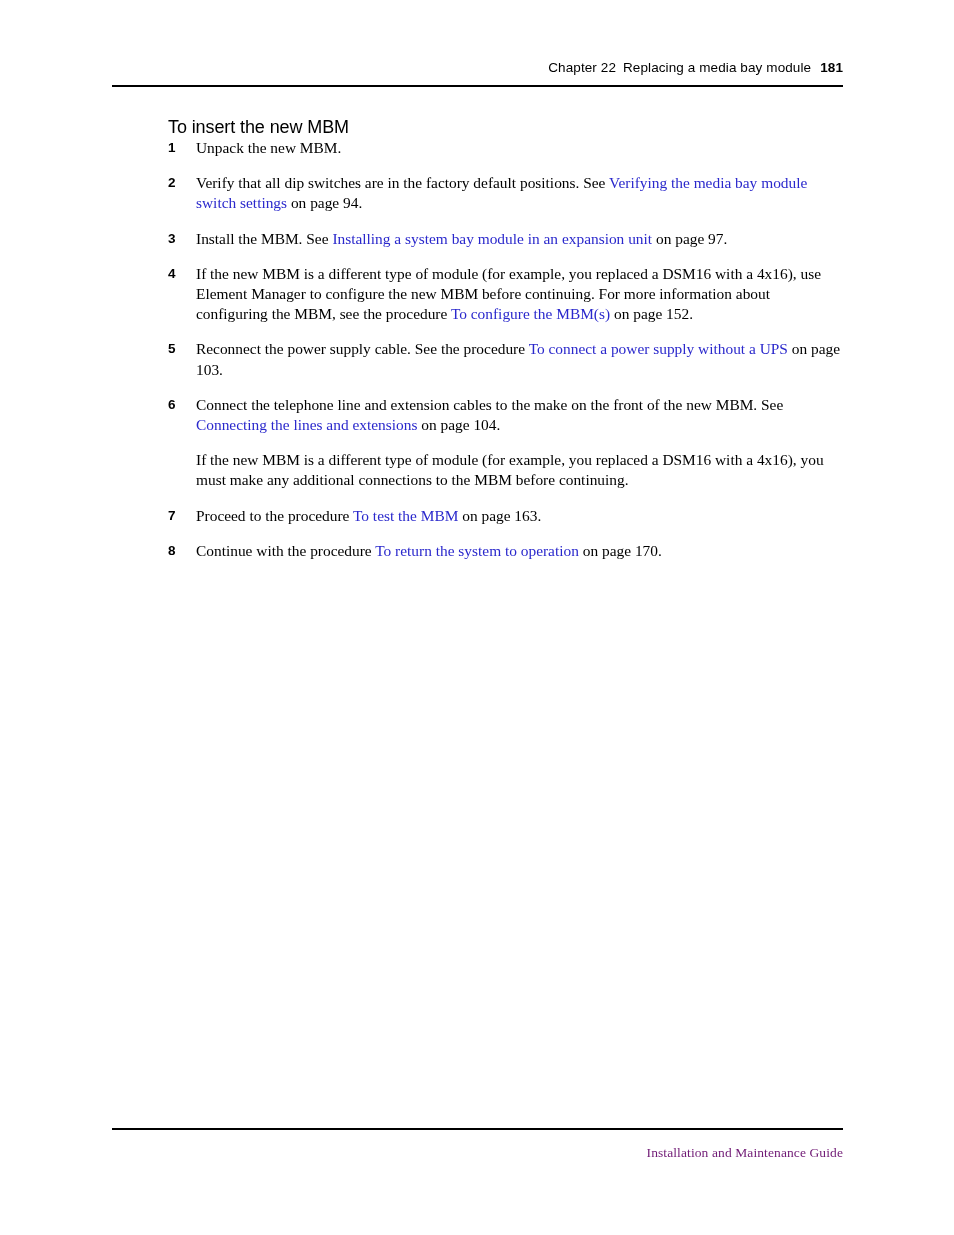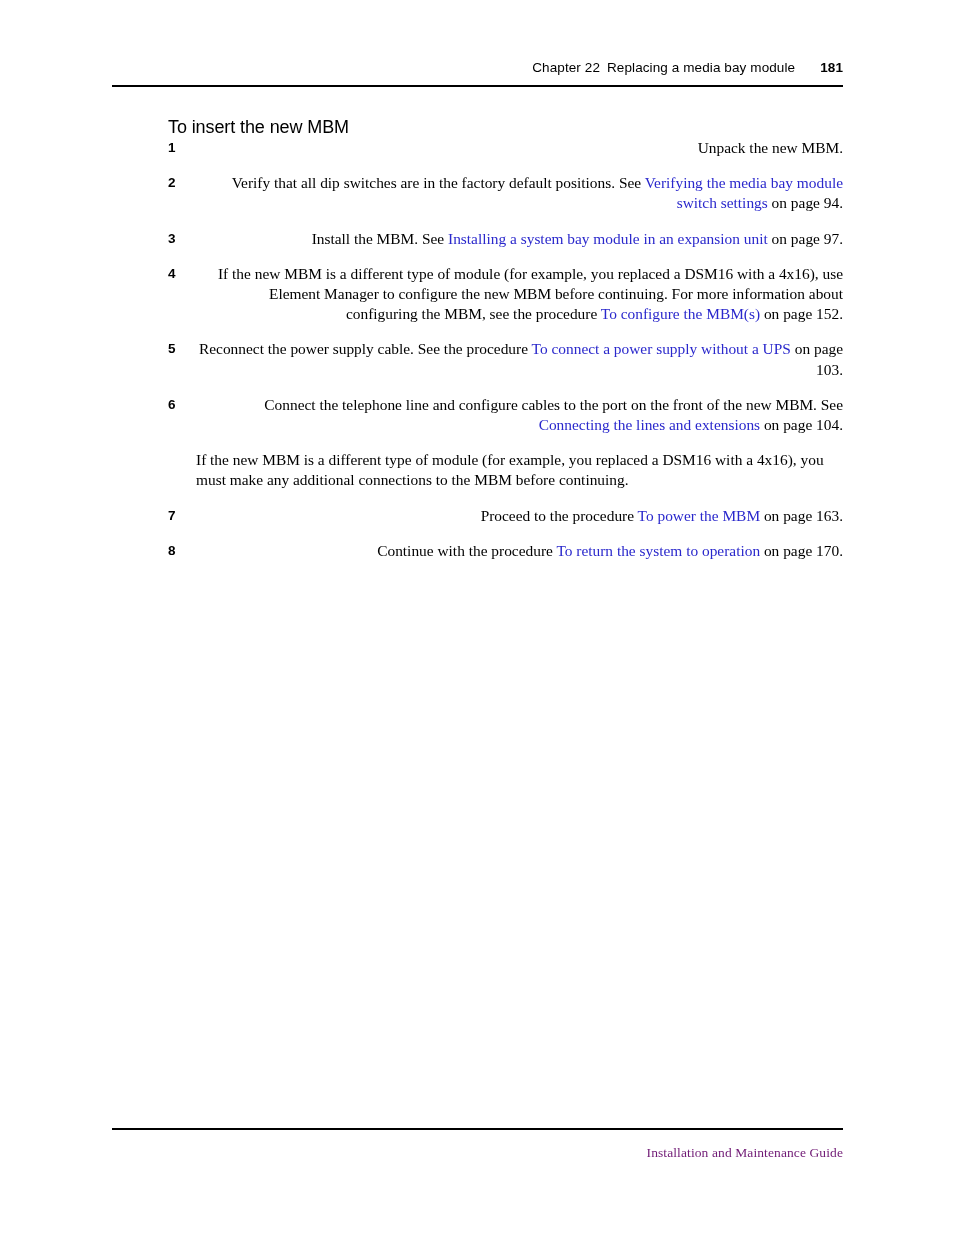--- a/index.html
+++ b/index.html
@@ -47,21 +47,21 @@
     font-family: "Liberation Sans", "DejaVu Sans", sans-serif;
     font-size: 13.5px;
     line-height: 16px;
     letter-spacing: 0.1px;
     white-space: nowrap;
     color: #000000;
   }
   .hdr-chapter { margin-right: 7px; }
   .hdr-pageno {
     font-weight: bold;
-    margin-left: 25px;
+    margin-left: 9px;
   }
 
   
   .content {
     position: absolute;
     left: 168px;
     top: 116px;
     width: 675px;
   }
 
@@ -96,21 +96,21 @@
     position: absolute;
     left: 0;
     top: 0;
     width: 16px;
     font-family: "Liberation Sans", "DejaVu Sans", sans-serif;
     font-size: 13.5px;
     font-weight: bold;
     line-height: 20.6px;
   }
 
-  .step-body { display: block; text-align: right; }
+  .step-body { display: block; }
 
   p.step-cont {
     margin: 15px 0 0 0;
     padding: 0;
     font-size: 15.4px;
     line-height: 20.2px;
   }
 
   a.xref, .xref {
     color: #2a28cc;
@@ -175,26 +175,26 @@
         <li class="step">
           <span class="step-num">4</span>
           <span class="step-body"><span>If the new MBM is a different type of module (for example, you replaced a DSM16 with a 4x16), use Element Manager to configure the new MBM before continuing. For more information about configuring the MBM, see the procedure </span><span class="xref">To configure the MBM(s)</span><span> on page 152.</span></span>
         </li>
         <li class="step">
           <span class="step-num">5</span>
           <span class="step-body"><span>Reconnect the power supply cable. See the procedure </span><span class="xref">To connect a power supply without a UPS</span><span> on page 103.</span></span>
         </li>
         <li class="step">
           <span class="step-num">6</span>
-          <span class="step-body"><span>Connect the telephone line and configure cables to the port on the front of the new MBM. See </span><span class="xref">Connecting the lines and extensions</span><span> on page 104.</span></span>
+          <span class="step-body"><span>Connect the telephone line and extension cables to the make on the front of the new MBM. See </span><span class="xref">Connecting the lines and extensions</span><span> on page 104.</span></span>
           <p class="step-cont"><span class="">If the new MBM is a different type of module (for example, you replaced a DSM16 with a 4x16), you must make any additional connections to the MBM before continuing.</span></p>
         </li>
         <li class="step">
           <span class="step-num">7</span>
-          <span class="step-body"><span>Proceed to the procedure </span><span class="xref">To power the MBM</span><span> on page 163.</span></span>
+          <span class="step-body"><span>Proceed to the procedure </span><span class="xref">To test the MBM</span><span> on page 163.</span></span>
         </li>
         <li class="step">
           <span class="step-num">8</span>
           <span class="step-body"><span>Continue with the procedure </span><span class="xref">To return the system to operation</span><span> on page 170.</span></span>
         </li>
       </ol>
   </div>
 
   <div class="running-footer">
     <div class="ftr-line"></div>

